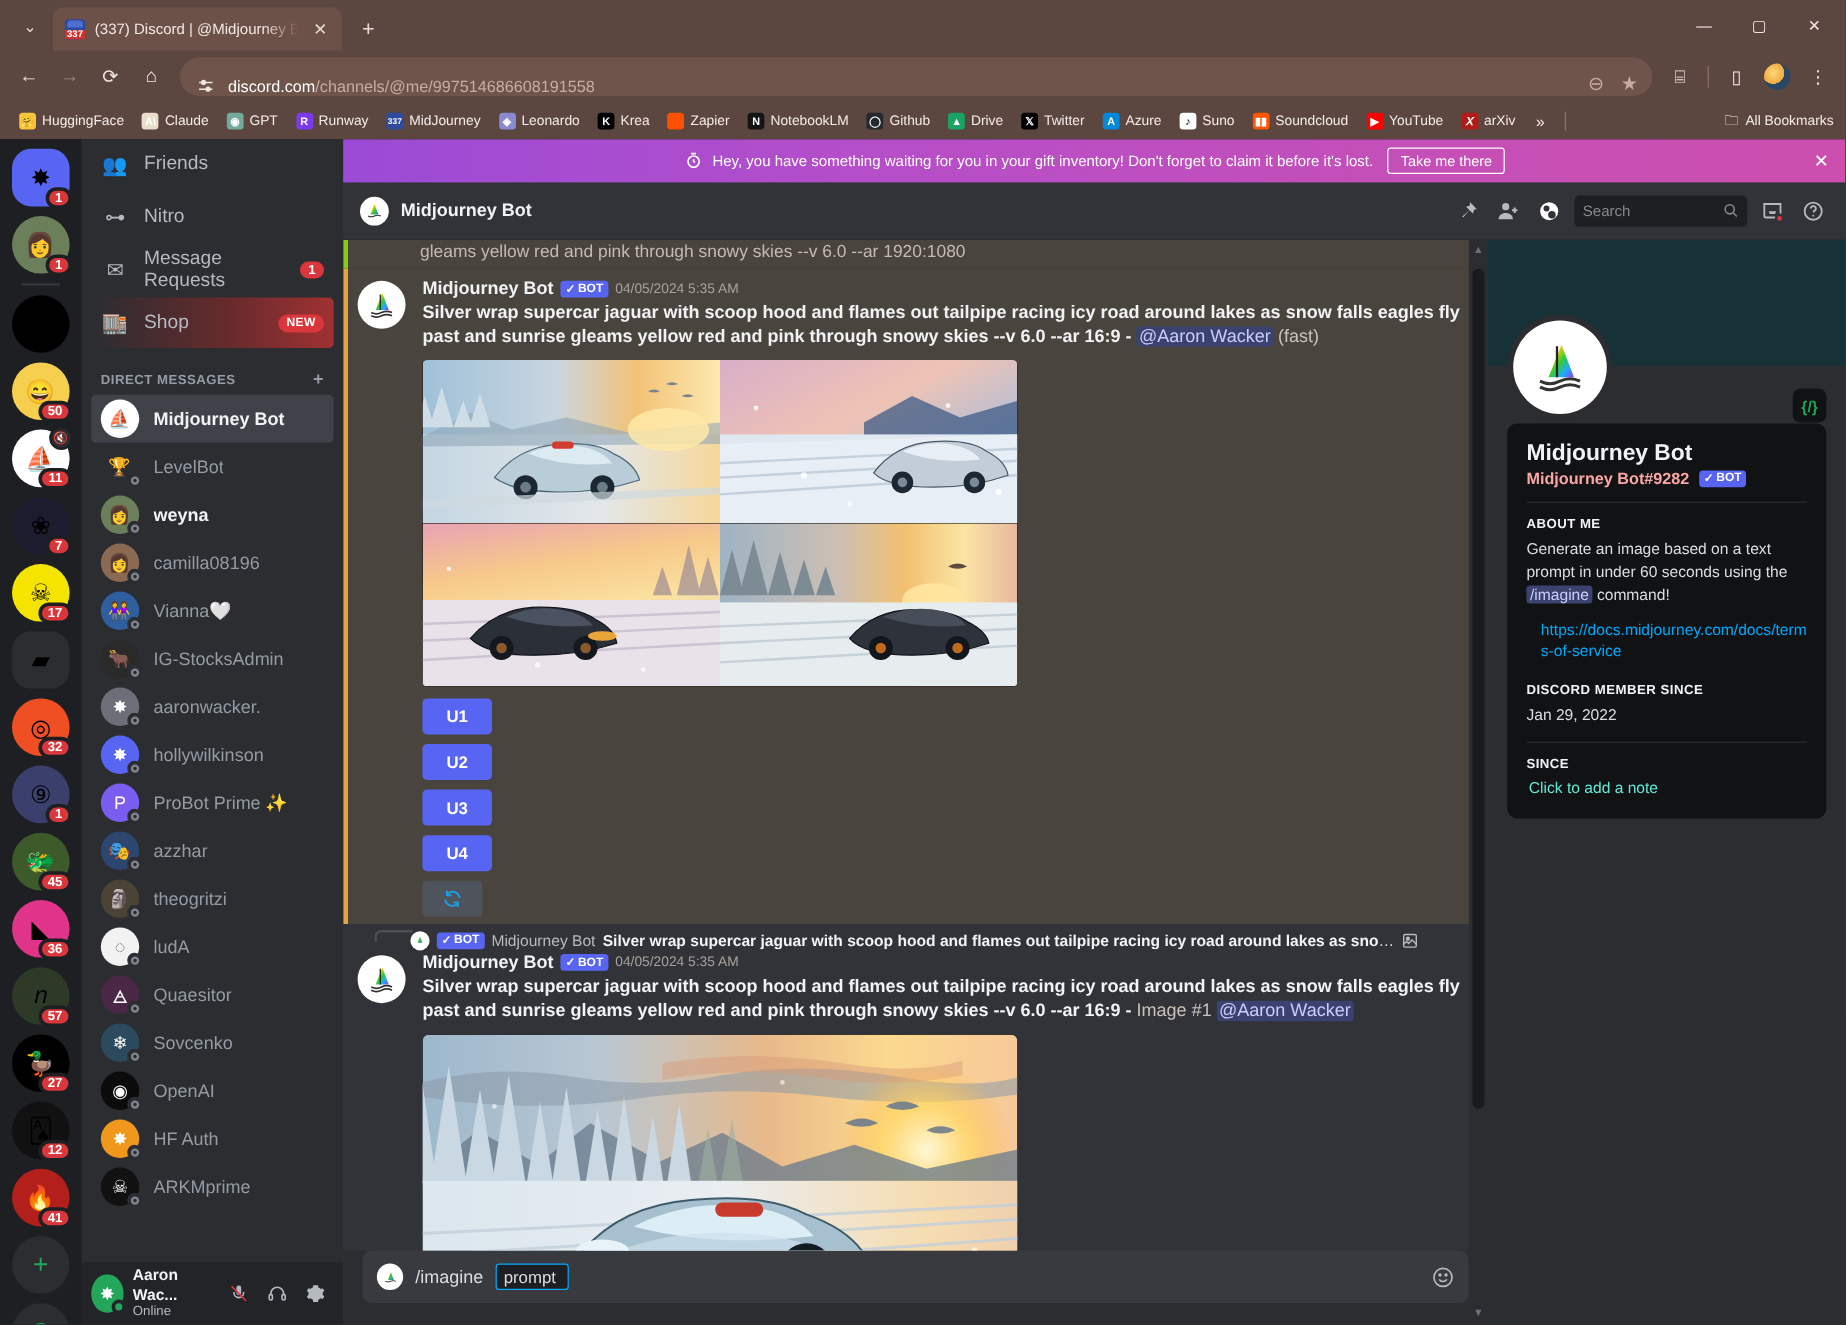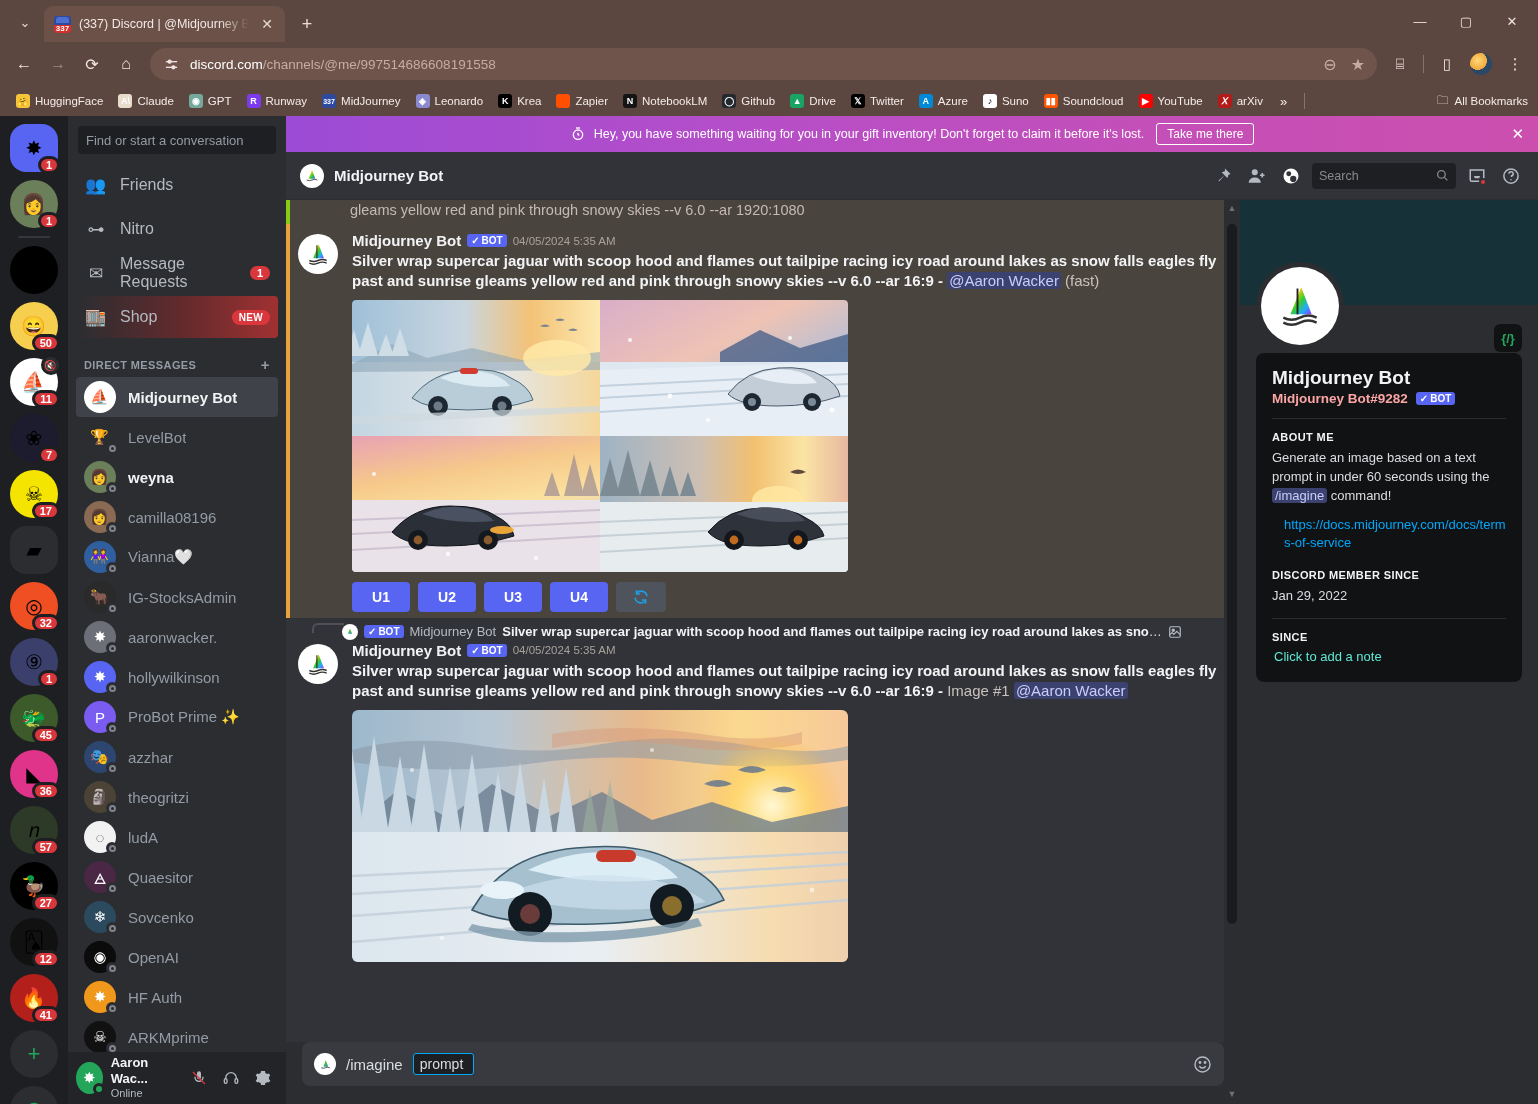--- a/index.html
+++ b/index.html
@@ -26,21 +26,21 @@
     justify-content:center; margin:0 0 4px 8px; border-radius:6px;}
   .wincontrols{ position:absolute; right:4px; top:6px; display:flex; gap:2px; }
   .wc{ width:44px; height:30px; display:flex; align-items:center; justify-content:center;
     color:#f0e4e0; font-size:13px;}
 
   .navbar{ height:44px; display:flex; align-items:center; padding:0 8px; gap:2px; }
   .navbtn{ width:32px; height:32px; border-radius:50%; display:flex; align-items:center;
     justify-content:center; color:#f0e4e0; font-size:16px; }
   .navbtn.dim{ color:#a08a82; }
   .omnibox{ flex:1; height:32px; background:#6e544b; border-radius:16px; display:flex;
-    align-items:center; padding:0 12px; gap:10px; margin:0 6px; }
+    align-items:flex-end; padding:0 12px; gap:10px; margin:0 6px; }
   .omni-icon{ width:18px; height:18px; display:flex; align-items:center; justify-content:center; color:#f0e4e0;}
   .omni-url{ font-size:13.5px; color:#fff; white-space:nowrap; }
   .omni-url .path{ color:#c6aca3; }
   .omni-right{ display:flex; align-items:center; gap:14px; margin-left:auto; color:#c9aaa2; }
   .chrome-icons{ display:flex; align-items:center; gap:4px; }
   .ci{ width:30px; height:30px; display:flex; align-items:center; justify-content:center;
     color:#f2e8e4; font-size:15px;}
   .vsep{ width:1px; height:18px; background:#8d7168; margin:0 4px;}
   .profpic{ width:22px;height:22px;border-radius:50%;
     background:radial-gradient(circle at 35% 35%,#ffd87a,#f0a93c 45%,#2b4766 46%);}
@@ -161,21 +161,21 @@
   .msgtext{ font-size:15px; line-height:1.36; color:#f2f3f5; font-weight:bold; margin-top:2px;}
   .msgtext .mention{ background:#3c4270; color:#c9cdfb; border-radius:3px; padding:0 2px; font-weight:normal;}
   .msgtext .muted{ color:#c8c2bb; font-weight:normal;}
 
   .grid4{ width:496px; height:272px; margin-top:8px; border-radius:4px; overflow:hidden;
     display:grid; grid-template-columns:1fr 1fr; grid-template-rows:1fr 1fr; background:#000;}
   .gcell{ position:relative; overflow:hidden; }
   .bigimg{ width:496px; height:252px; margin-top:8px; border-radius:6px; overflow:hidden;
     position:relative; background:#000;}
 
-  .btnrow{ display:flex; gap:8px; margin-top:10px; }
+  .btnrow{ display:flex; gap:8px; margin-top:10px;flex-direction:column; }
   .mjbtn{ width:58px; height:30px; border-radius:4px; background:#4f545c; color:#fff;
     font-size:14px; font-weight:bold; display:flex; align-items:center; justify-content:center;}
   .mjbtn.blue{ background:#5865f2; }
   .mjbtn.refresh{ width:50px; background:#4f545c; color:#1e9de0; font-size:16px;}
 
   .replyline{ display:flex; align-items:center; gap:6px; font-size:13px; color:#b5bac1;
     padding:2px 0 2px 0; margin-left:-2px;}
   .replyspine{ width:32px; height:10px; border-left:2px solid #4e5058; border-top:2px solid #4e5058;
     border-top-left-radius:6px; margin-left:14px; margin-bottom:8px; flex:0 0 auto;}
   .rava{ width:16px;height:16px;border-radius:50%;background:#fff;display:flex;align-items:center;
@@ -422,23 +422,20 @@
         </div>
         <div class="srv">
           <div class="ava" style="background: rgb(179, 32, 28);">🔥</div>
           <div class="badge">41</div>
         </div>
         <div class="railbtn">+</div>
         <div class="railbtn">◎</div>
       </div>
 
     <div class="dmcol">
-      <div class="dmsearch">
-        <div class="box">Find or start a conversation</div>
-      </div>
       <div class="dmlist" id="dmlist">
           <div class="dmnav">
             <span class="ico">👥</span>
             <span class="lbl">Friends</span>
           </div>
           <div class="dmnav">
             <span class="ico">⊶</span>
             <span class="lbl">Nitro</span>
           </div>
           <div class="dmnav">

